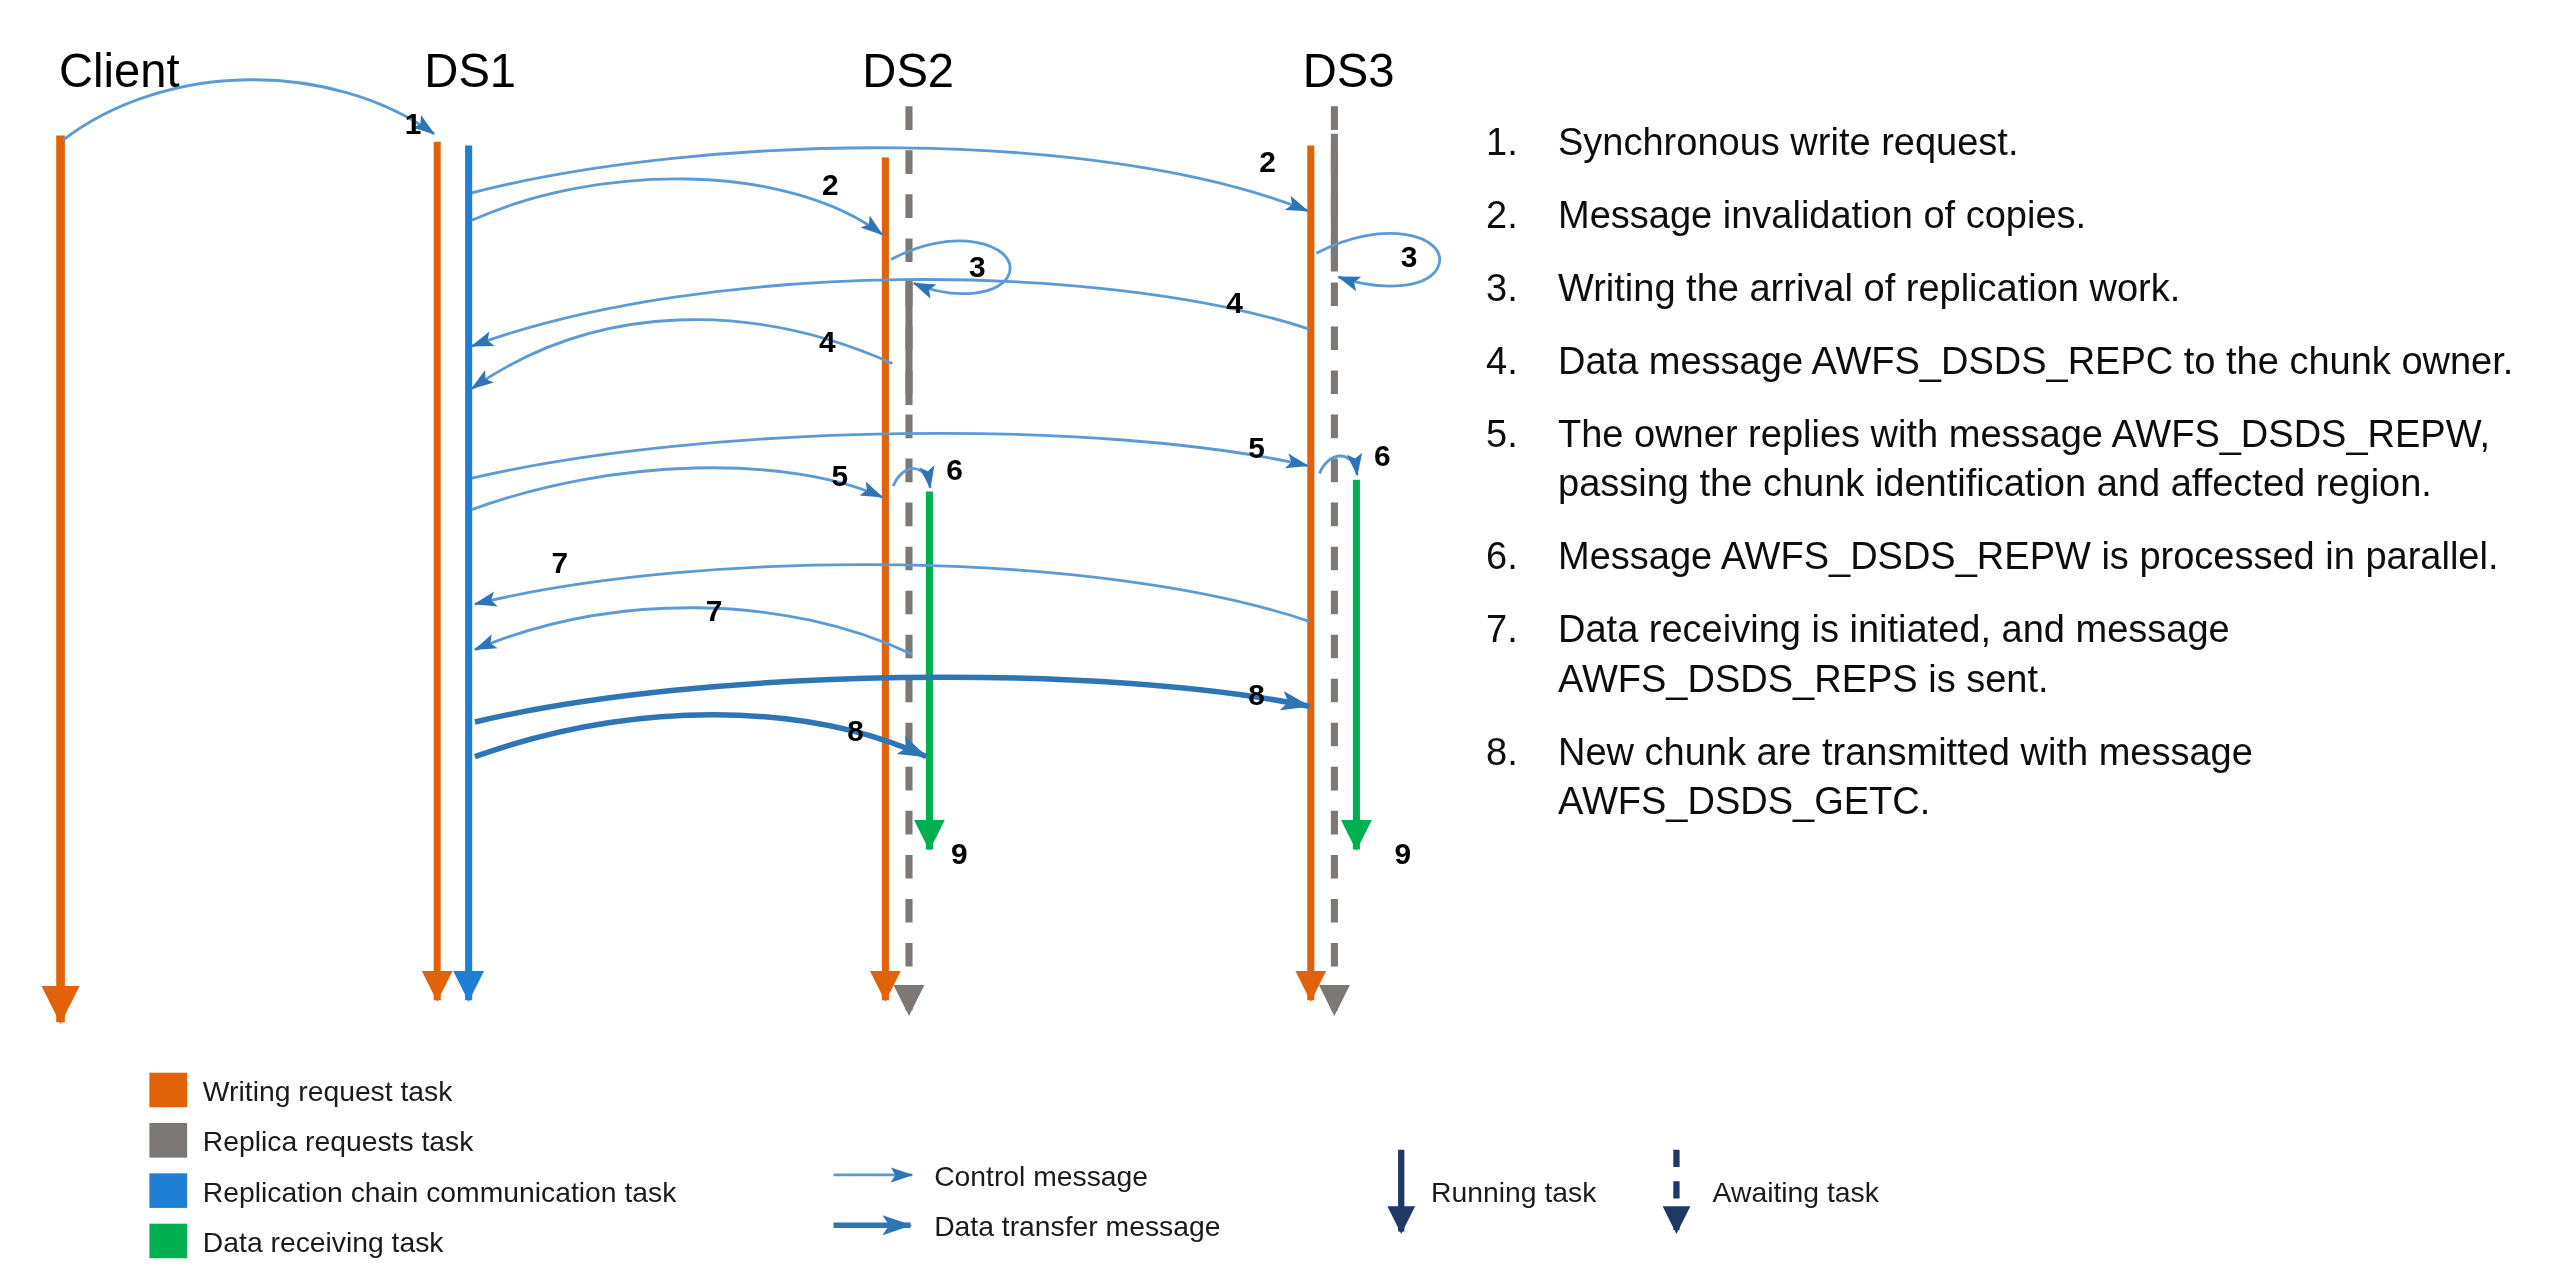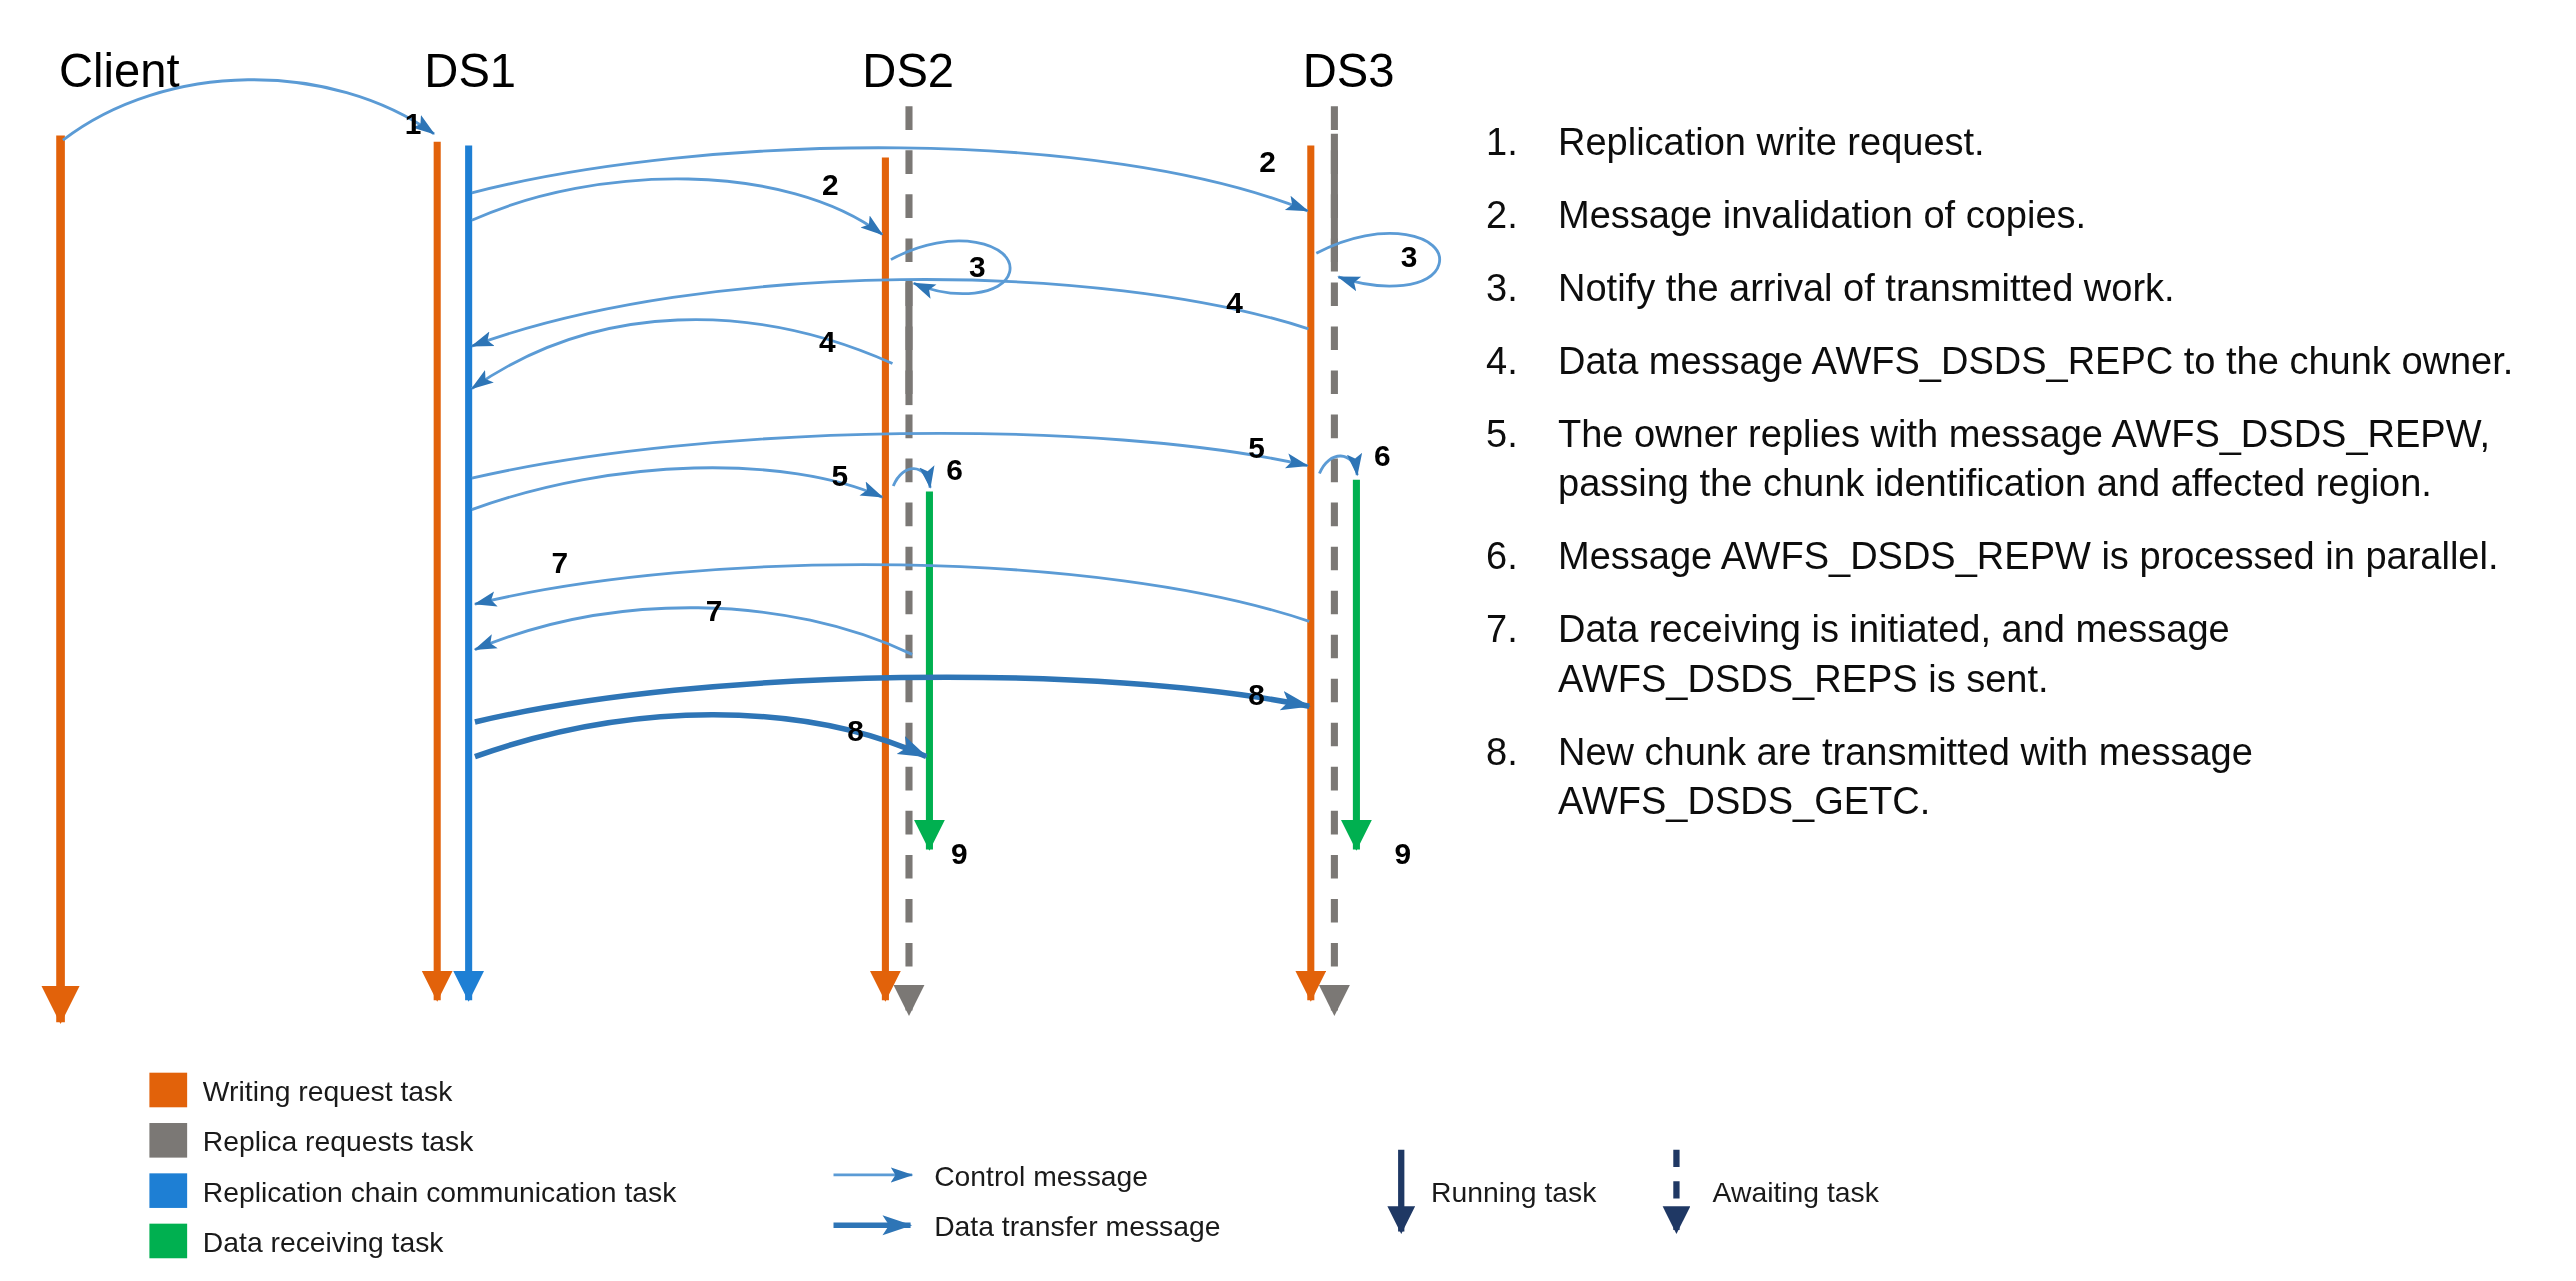--- a/index.html
+++ b/index.html
@@ -190,29 +190,29 @@
     <line x1="1782" y1="1462" x2="1782" y2="1566" stroke="#1F3864" stroke-width="8" marker-end="url(#ah-navy)"></line>
     <text class="legend-text" x="1820" y="1528">Running task</text>
 
     <line x1="2132" y1="1462" x2="2132" y2="1566" stroke="#1F3864" stroke-width="8" stroke-dasharray="22 18" marker-end="url(#ah-navy)"></line>
     <text class="legend-text" x="2178" y="1528">Awaiting task</text>
   </svg>
 
   <ol id="steps-list">
     <li>
       <span class="num">1.</span>
-      <span class="txt">Replication write request.</span>
+      <span class="txt">Synchronous write request.</span>
     </li>
     <li>
       <span class="num">2.</span>
       <span class="txt">Message invalidation of copies.</span>
     </li>
     <li>
       <span class="num">3.</span>
-      <span class="txt">Notify the arrival of transmitted work.</span>
+      <span class="txt">Writing the arrival of replication work.</span>
     </li>
     <li>
       <span class="num">4.</span>
       <span class="txt">Data message AWFS_DSDS_REPC to the chunk owner.</span>
     </li>
     <li>
       <span class="num">5.</span>
       <span class="txt">The owner replies with message AWFS_DSDS_REPW, passing the chunk identification and affected region.</span>
     </li>
     <li>

